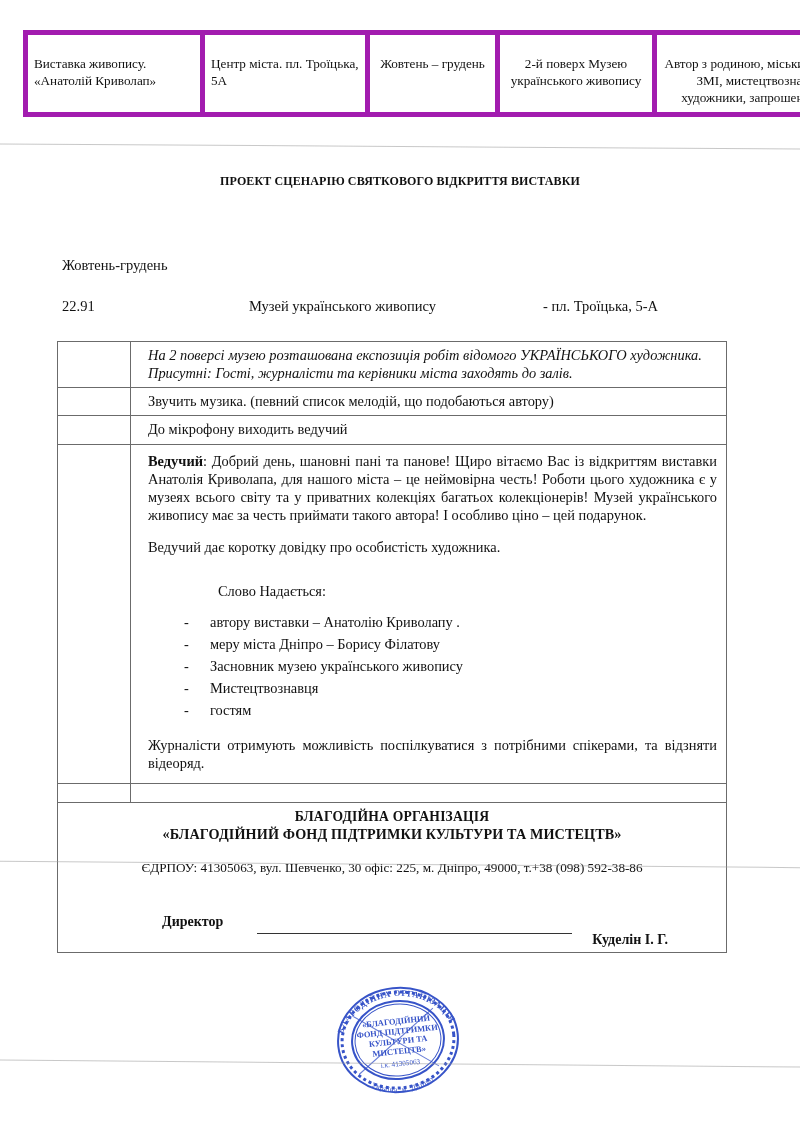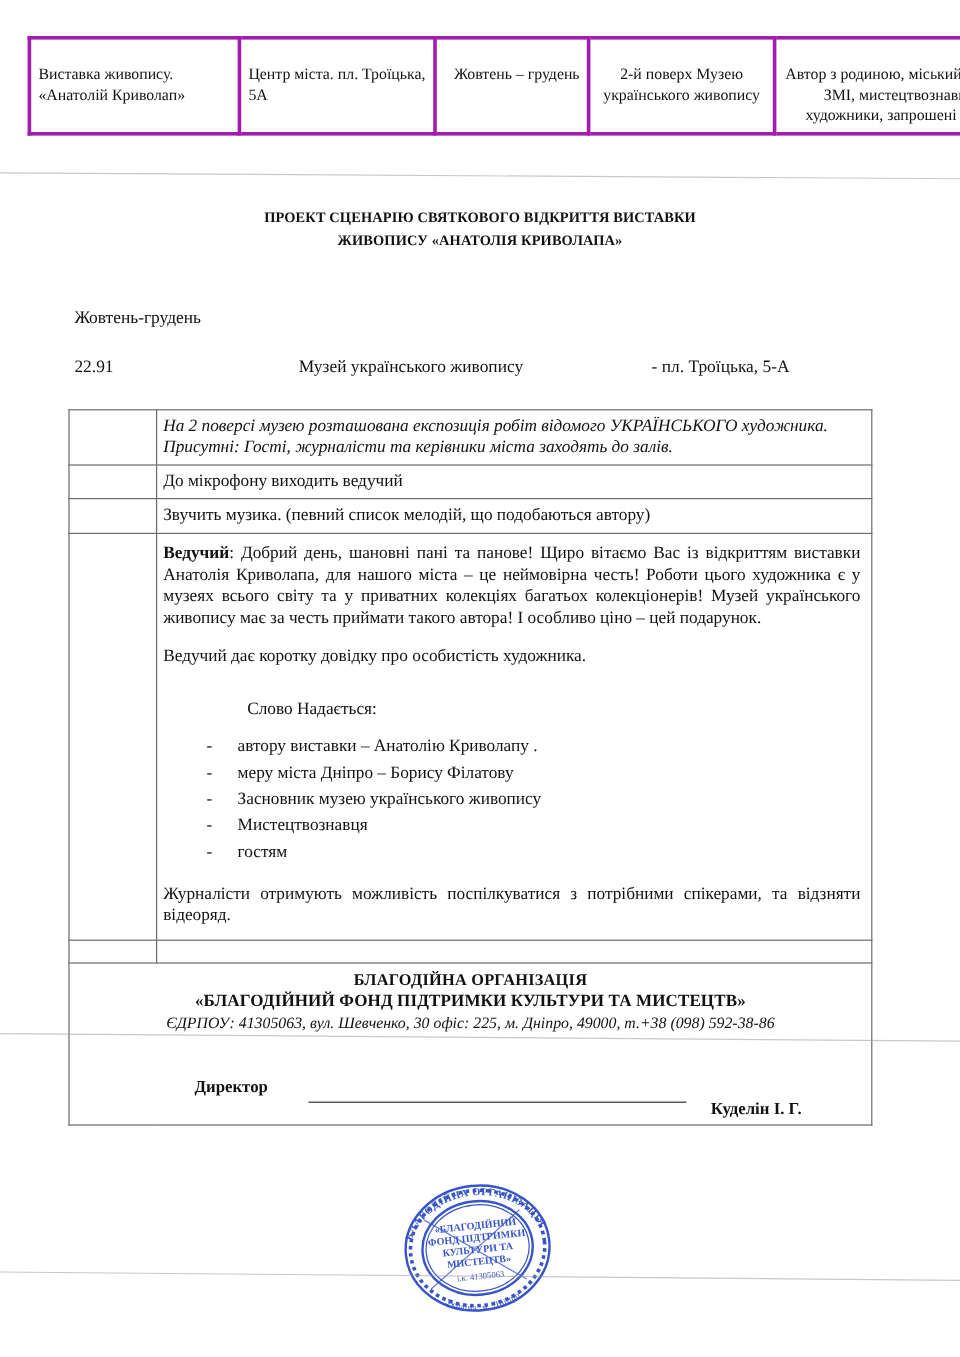--- a/index.html
+++ b/index.html
@@ -27,29 +27,29 @@
   
   .header-table {
     position: absolute;
     left: 23px;
     top: 30px;
     width: 754px;
     border-collapse: collapse;
     table-layout: fixed;
   }
   .header-table td {
-    border: 3px solid #a21caf;
+    border: 5px solid #a21caf;
     padding: 20px 6px 6px 6px;
     font-size: 13.2px;
     line-height: 1.30;
     vertical-align: top;
   }
   .hc1 { width: 160px; text-align: left; }
   .hc2 { width: 148px; text-align: left; }
-  .hc3 { width: 113px; text-align: right; margin-top: 35px; }
+  .hc3 { width: 113px; text-align: center; margin-top: 35px; }
   .hc4 { width: 140px; text-align: center; }
   .hc5 { width: 193px; text-align: center; }
 
   
   .doc-title {
     position: absolute;
     left: 0;
     top: 172px;
     width: 800px;
     text-align: center;
@@ -100,21 +100,21 @@
     table-layout: fixed;
   }
   .main-table td {
     border: 1px solid #6b6b6b;
     vertical-align: top;
   }
   .col-narrow { width: 70px; }
   .col-wide   { width: 593px; }
 
   .cell-text {
-    padding: 3px 8px 4px 4px;
+    padding: 3px 8px 4px 16px;
     font-size: 14.4px;
     line-height: 1.26;
   }
   .cell-text.italic {
     font-style: italic;
     text-align: justify;
   }
   .cell-text.justify { text-align: justify; }
   .cell-pad-big { padding-top: 6px; padding-bottom: 10px; }
 
@@ -167,22 +167,21 @@
     letter-spacing: 0.2px;
   }
   .org-l2 {
     font-weight: bold;
     font-size: 14.2px;
     letter-spacing: 0.1px;
     margin-top: 1px;
   }
   .org-l3 {
     font-size: 13.2px;
-    margin-top: 2px;
-    font-style: italic;
+    margin-top: 17px;
   }
   .sign-row {
     position: relative;
     height: 30px;
     margin-top: 36px;
   }
   .sign-label {
     position: absolute;
     left: 100px;
     top: 2px;
@@ -237,21 +236,20 @@
         <td class="hc2">Центр міста. пл. Троїцька, 5А</td>
         <td class="hc3">Жовтень – грудень</td>
         <td class="hc4">2-й поверх Музею українського живопису</td>
         <td class="hc5">Автор з родиною, міський голова, ЗМІ, мистецтвознавці, художники, запрошені гості</td>
       </tr>
     </tbody>
   </table>
 
   <div class="doc-title">
     <span class="l1">ПРОЕКТ СЦЕНАРІЮ СВЯТКОВОГО ВІДКРИТТЯ ВИСТАВКИ</span>
-    <span class="l2">ЖИВОПИСУ «АНАТОЛІЯ КРИВОЛАПА»</span>
   </div>
 
   <div class="meta-period">Жовтень-грудень</div>
   <div class="meta-row">
     <span class="meta-time">22.91</span>
     <span class="meta-place">Музей українського живопису</span>
     <span class="meta-addr">- пл. Троїцька, 5-А</span>
   </div>
 
   <table class="main-table">
@@ -263,28 +261,28 @@
           <div class="cell-text italic">
             <div>На 2 поверсі музею розташована експозиція робіт відомого УКРАЇНСЬКОГО художника.</div>
             <div>Присутні: Гості, журналісти та керівники міста заходять до залів.</div>
           </div>
         </td>
       </tr>
 
       <tr>
         <td class="col-narrow"></td>
         <td class="col-wide">
-          <div class="cell-text">До мікрофону виходить ведучий</div>
+          <div class="cell-text">Звучить музика. (певний список мелодій, що подобаються автору)</div>
         </td>
       </tr>
 
       <tr>
         <td class="col-narrow"></td>
         <td class="col-wide">
-          <div class="cell-text">Звучить музика. (певний список мелодій, що подобаються автору)</div>
+          <div class="cell-text">До мікрофону виходить ведучий</div>
         </td>
       </tr>
 
       <tr>
         <td class="col-narrow"></td>
         <td class="col-wide">
           <div class="cell-text justify cell-pad-big">
 
             <p class="speech-p"><span class="bold">Ведучий</span><span>: Добрий день, шановні пані та панове! Щиро вітаємо Вас із відкриттям виставки Анатолія Криволапа, для нашого міста – це неймовірна честь! Роботи цього художника є у музеях всього світу та у приватних колекціях багатьох колекціонерів! Музей українського живопису має за честь приймати такого автора! І особливо ціно – цей подарунок.</span></p>
 

